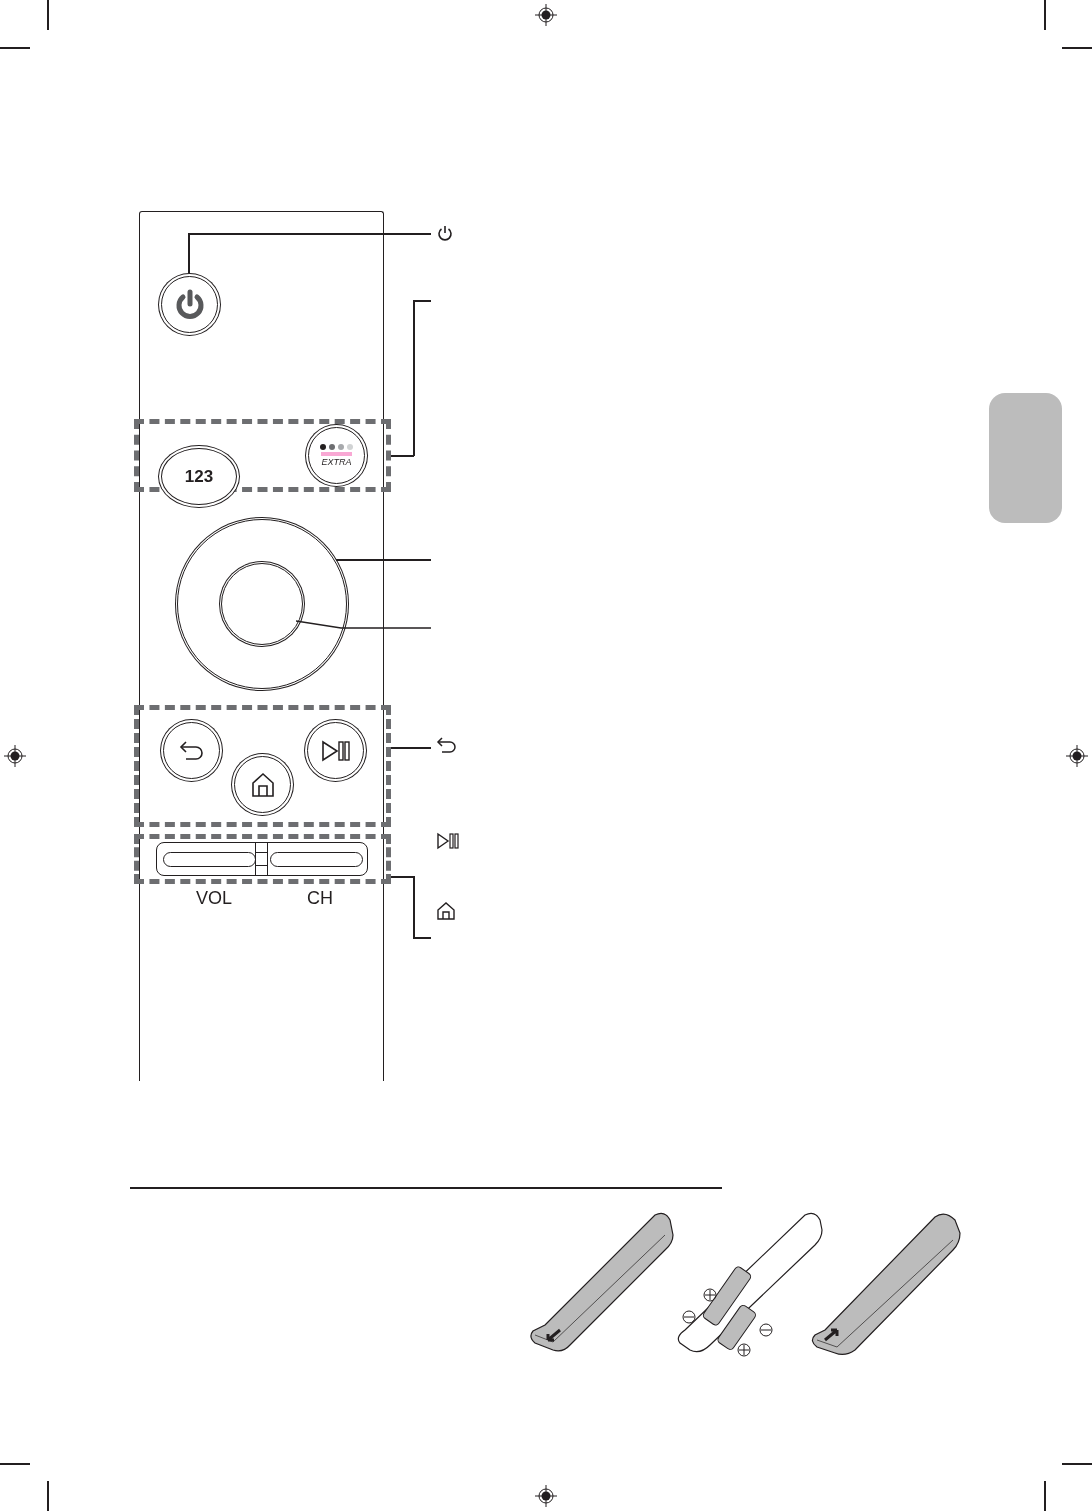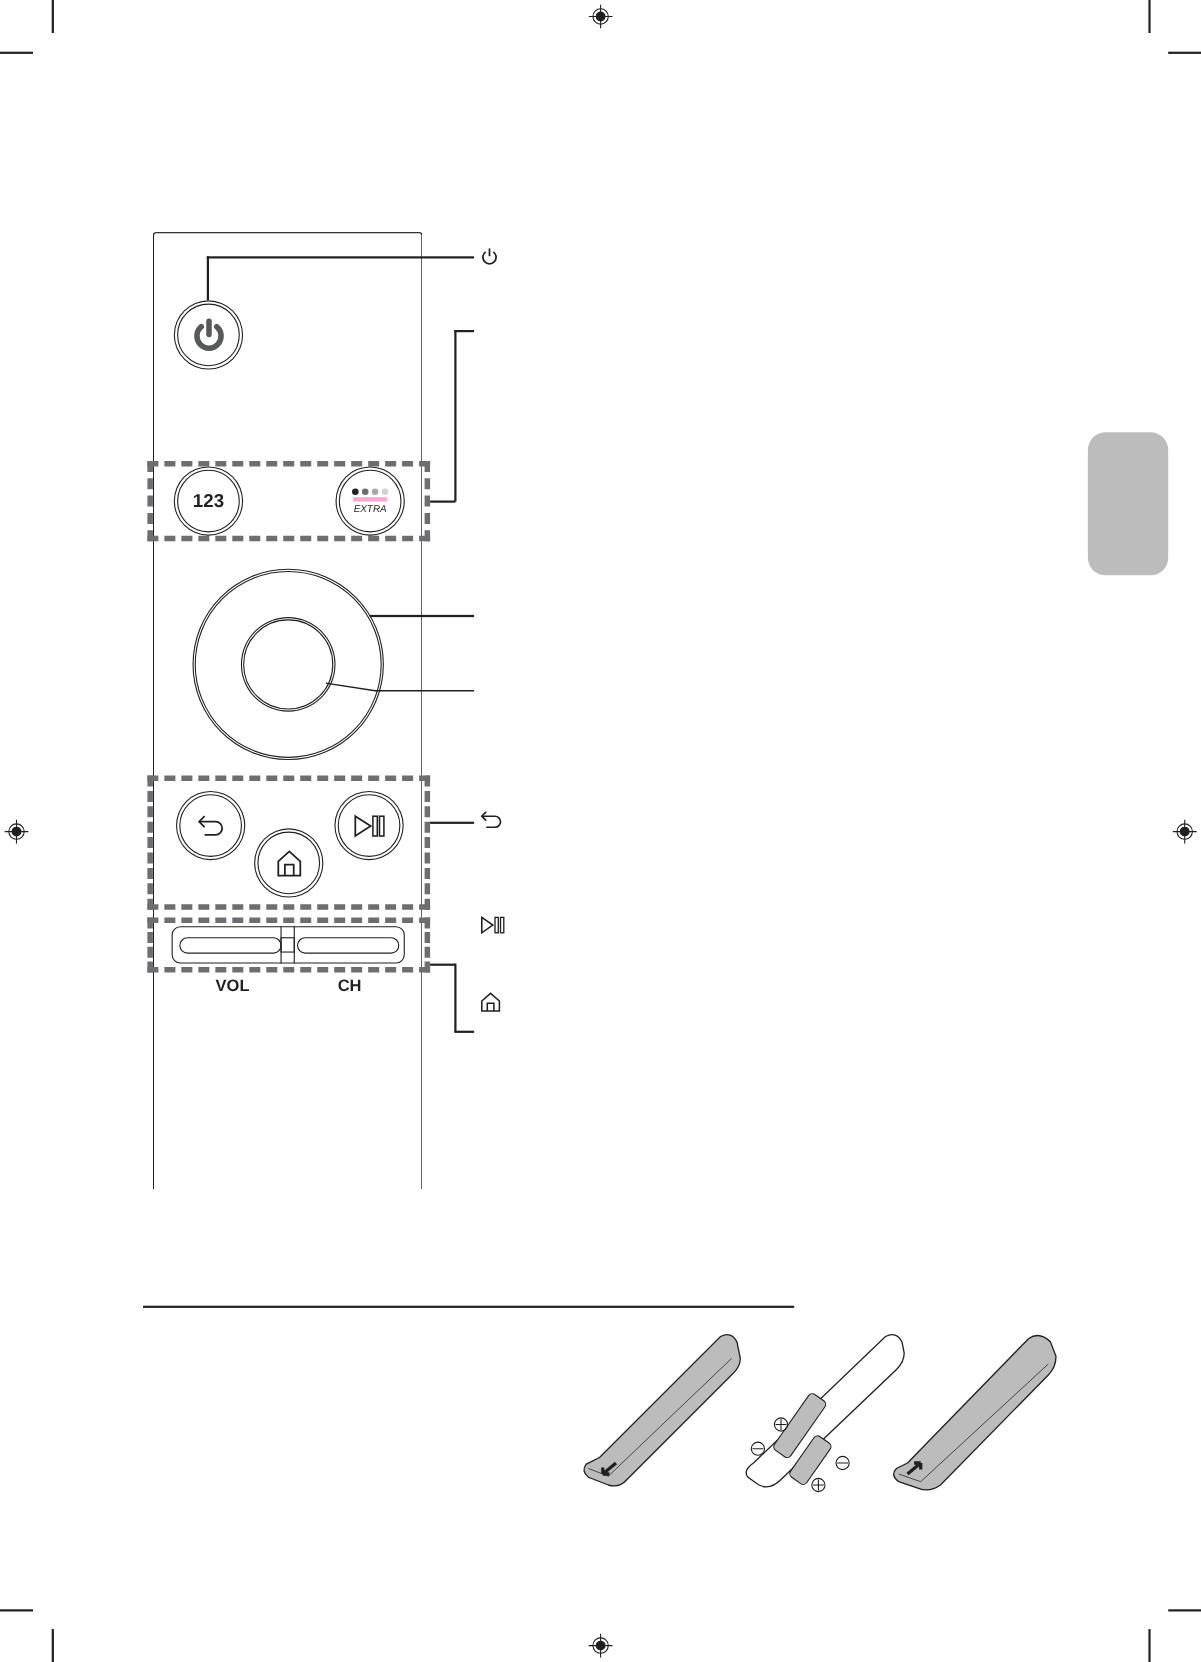--- a/index.html
+++ b/index.html
@@ -3,21 +3,21 @@
 <meta charset="utf-8">
 <style>
   html,body{margin:0;padding:0;background:#fff;}
   body{width:1092px;height:1511px;position:relative;overflow:hidden;font-family:"Liberation Sans",sans-serif;color:#231f20;}
   .abs{position:absolute;}
   .crop{position:absolute;background:#231f20;}
   .reg{position:absolute;width:22px;height:22px;}
   .remote{position:absolute;left:139px;top:211px;width:245px;height:870px;border:1.5px solid #231f20;border-bottom:none;border-radius:3px 3px 0 0;box-sizing:border-box;}
   .btn{position:absolute;border-radius:50%;border:1px solid #231f20;box-shadow:0 0 0 2px #fff,0 0 0 3px #231f20;background:#fff;display:flex;align-items:center;justify-content:center;box-sizing:border-box;}
   .dash{position:absolute;border:5px dashed #6d6e71;box-sizing:border-box;}
-  .lbl{position:absolute;font-size:15px;font-weight:bold;}
+  .lbl{position:absolute;font-size:18px;font-weight:normal;}
   .line{position:absolute;background:#231f20;}
   .side-tab{position:absolute;left:989px;top:393px;width:73px;height:130px;background:#bcbcbc;border-radius:16px;}
 </style>
 </head>
 <body>
 
 <div class="crop" style="left:47px;top:0;width:1.5px;height:30px;"></div>
 <div class="crop" style="left:0;top:47px;width:30px;height:1.5px;"></div>
 <div class="crop" style="left:1044px;top:0;width:1.5px;height:30px;"></div>
 <div class="crop" style="left:1062px;top:47px;width:30px;height:1.5px;"></div>
@@ -63,21 +63,21 @@
 </div>
 
 <div class="line" style="left:188px;top:233px;width:1.5px;height:40px;"></div>
 <div class="line" style="left:188px;top:233px;width:243px;height:1.5px;"></div>
 <svg class="abs" style="left:436px;top:224px;" width="18" height="18" viewBox="0 0 18 18">
     <path d="M5.5 5 A6 6 0 1 0 12.5 5" fill="none" stroke="#231f20" stroke-width="1.6"></path>
     <line x1="9" y1="2" x2="9" y2="9" stroke="#231f20" stroke-width="1.6"></line>
   </svg>
 
 <div class="dash" style="left:134px;top:419px;width:257px;height:73px;"></div>
-<div class="btn" style="left:161px;top:427px;width:57px;height:57px;">
+<div class="btn" style="left:161px;top:448px;width:76px;height:57px;">
   <span style="font-size:17px;font-weight:bold;">123</span>
 </div>
 <div class="btn" style="left:308px;top:427px;width:57px;height:57px;flex-direction:column;">
   <div style="display:flex;gap:3px;margin-bottom:2px;">
     <span style="width:6px;height:6px;border-radius:50%;background:#231f20;display:block;"></span>
     <span style="width:6px;height:6px;border-radius:50%;background:#6d6e71;display:block;"></span>
     <span style="width:6px;height:6px;border-radius:50%;background:#a7a9ac;display:block;"></span>
     <span style="width:6px;height:6px;border-radius:50%;background:#d1d3d4;display:block;"></span>
   </div>
   <span style="font-size:9px;border-top:4px solid #f9a8d4;padding-top:1px;font-style:italic;">EXTRA</span>

